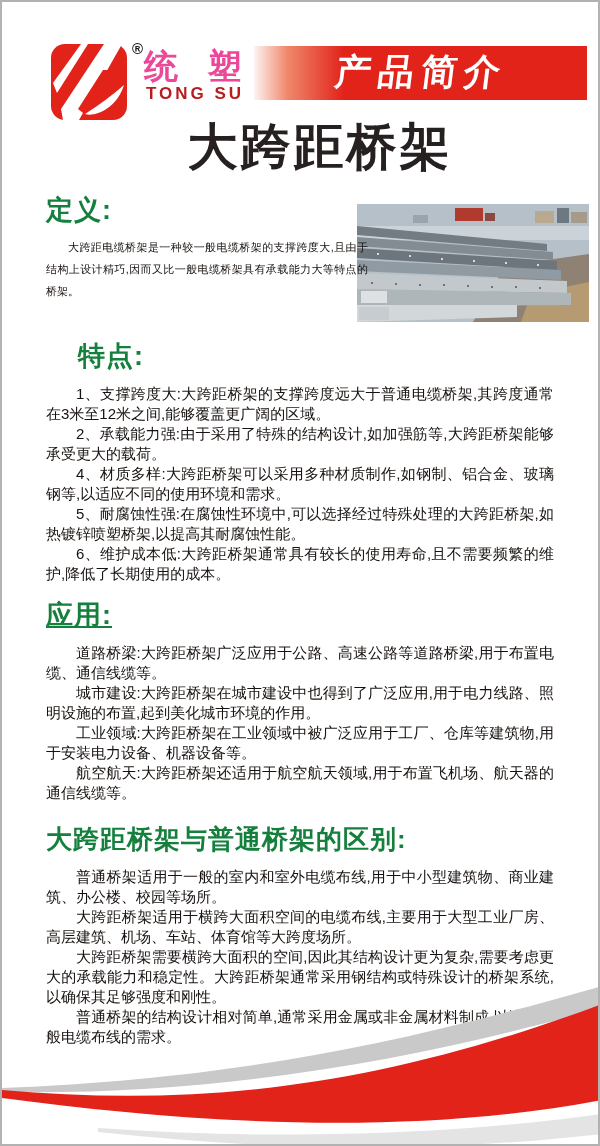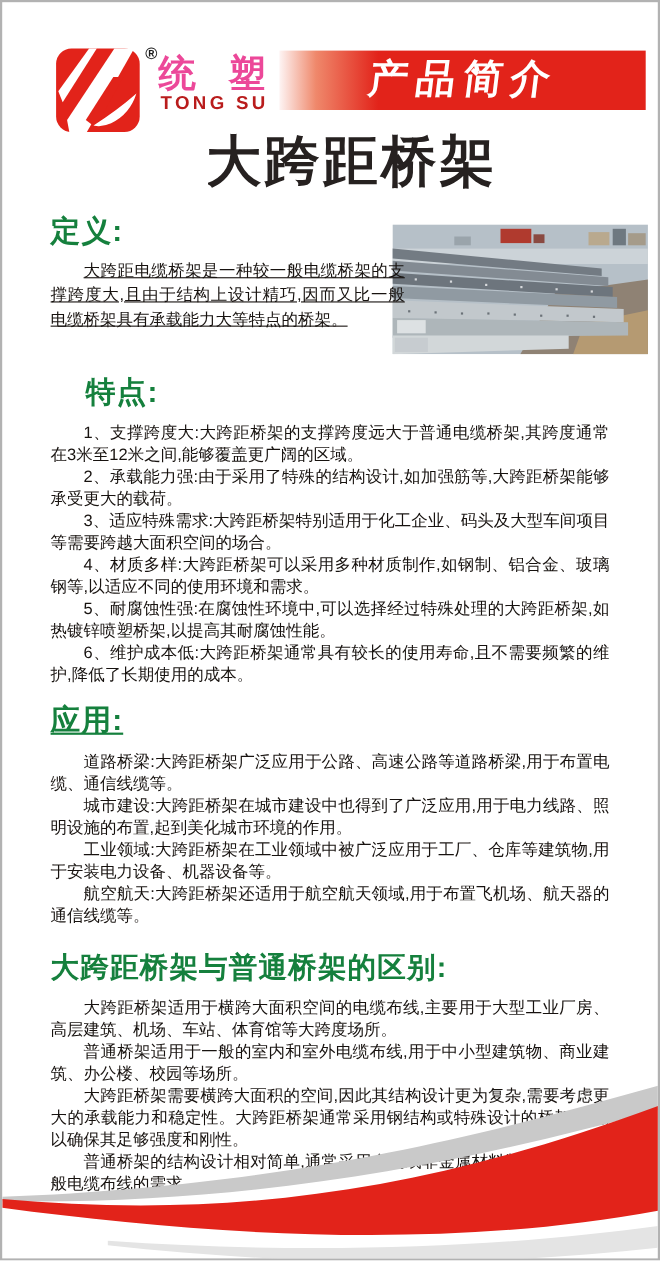--- a/index.html
+++ b/index.html
@@ -21,22 +21,22 @@
                        rgba(233,90,50,0.72) 10%, #e2231a 27%, #e2231a 100%); }
   .banner-label { color:#ffffff; font-size:36px; font-weight:900; letter-spacing:7px;
                   transform:skewX(-7deg); line-height:1; padding-bottom:3px; }
   
   .page-title { margin:4px 0 0; text-align:center; font-size:50px; line-height:58px;
                 font-weight:900; color:#262120; letter-spacing:3px;padding-left:40px; }
   
   .content { padding:0 44px; position:relative; }
   .sec-h { font-size:27px; font-weight:900; color:#15803d; margin:0; letter-spacing:1px; }
   .def-h  { margin-top:16px; }
-  .def-p  { width:322px; font-size:15px; line-height:22px; margin:8px 0 0;
-            text-indent:2em; text-align:justify;text-decoration:underline; }
+  .def-p  { width:322px; font-size:11px; line-height:22px; margin:8px 0 0;
+            text-indent:2em; text-align:justify; }
   .photo  { position:absolute; top:202px; right:8px; width:234px; height:118px; display:block; }
   .feat-h { margin-top:36px;margin-left:32px; }
   .list   { margin-top:10px; }
   .body-p { font-size:15px; line-height:20px; margin:0; text-indent:2em;
             text-align:justify; color:#17120f; }
   .app-h  { margin-top:13px;text-decoration:underline; }
   .diff-h { font-size:26px; margin-top:19px; }
   
   .swoosh { position:absolute; left:0; bottom:0; width:600px; height:162px; display:block; }
 </style>
@@ -105,38 +105,37 @@
 
   <div class="content">
 
     <h2 class="sec-h def-h">定义:</h2>
     <p class="def-p">大跨距电缆桥架是一种较一般电缆桥架的支撑跨度大,且由于结构上设计精巧,因而又比一般电缆桥架具有承载能力大等特点的桥架。</p>
 
     <h2 class="sec-h feat-h">特点:</h2>
     <div class="list">
         <p class="body-p">1、支撑跨度大:大跨距桥架的支撑跨度远大于普通电缆桥架,其跨度通常在3米至12米之间,能够覆盖更广阔的区域。</p>
         <p class="body-p">2、承载能力强:由于采用了特殊的结构设计,如加强筋等,大跨距桥架能够承受更大的载荷。</p>
-        <p class="body-p">3、适应特殊需求:大跨距桥架特别适用于化工企业、码头及大型车间项目等需要跨越大面积空间的场合。</p>
         <p class="body-p">4、材质多样:大跨距桥架可以采用多种材质制作,如钢制、铝合金、玻璃钢等,以适应不同的使用环境和需求。</p>
         <p class="body-p">5、耐腐蚀性强:在腐蚀性环境中,可以选择经过特殊处理的大跨距桥架,如热镀锌喷塑桥架,以提高其耐腐蚀性能。</p>
         <p class="body-p">6、维护成本低:大跨距桥架通常具有较长的使用寿命,且不需要频繁的维护,降低了长期使用的成本。</p>
       </div>
 
     <h2 class="sec-h app-h">应用:</h2>
     <div class="list">
         <p class="body-p">道路桥梁:大跨距桥架广泛应用于公路、高速公路等道路桥梁,用于布置电缆、通信线缆等。</p>
         <p class="body-p">城市建设:大跨距桥架在城市建设中也得到了广泛应用,用于电力线路、照明设施的布置,起到美化城市环境的作用。</p>
         <p class="body-p">工业领域:大跨距桥架在工业领域中被广泛应用于工厂、仓库等建筑物,用于安装电力设备、机器设备等。</p>
         <p class="body-p">航空航天:大跨距桥架还适用于航空航天领域,用于布置飞机场、航天器的通信线缆等。</p>
       </div>
 
     <h2 class="sec-h diff-h">大跨距桥架与普通桥架的区别:</h2>
     <div class="list">
+        <p class="body-p">普通桥架适用于一般的室内和室外电缆布线,用于中小型建筑物、商业建筑、办公楼、校园等场所。</p>
         <p class="body-p">大跨距桥架适用于横跨大面积空间的电缆布线,主要用于大型工业厂房、高层建筑、机场、车站、体育馆等大跨度场所。</p>
-        <p class="body-p">普通桥架适用于一般的室内和室外电缆布线,用于中小型建筑物、商业建筑、办公楼、校园等场所。</p>
         <p class="body-p">大跨距桥架需要横跨大面积的空间,因此其结构设计更为复杂,需要考虑更大的承载能力和稳定性。大跨距桥架通常采用钢结构或特殊设计的桥架系统,以确保其足够强度和刚性。</p>
         <p class="body-p">普通桥架的结构设计相对简单,通常采用金属或非金属材料制成,以满足一般电缆布线的需求。</p>
       </div>
 
   </div>
 
   <svg class="swoosh" viewBox="0 0 600 162" preserveAspectRatio="none" aria-hidden="true">
     <path d="M600,4 C430,52 260,96 0,106 L0,110 C240,114 440,70 600,26 Z" fill="#c9c9c9"></path>
     <path d="M0,108 C200,126 380,104 600,22 L600,118 C400,156 180,140 0,116 Z" fill="#e2231a"></path>
     <path d="M96,146 C300,160 470,150 600,132 L600,152 C440,170 280,170 96,150 Z" fill="#e4e4e4"></path>

